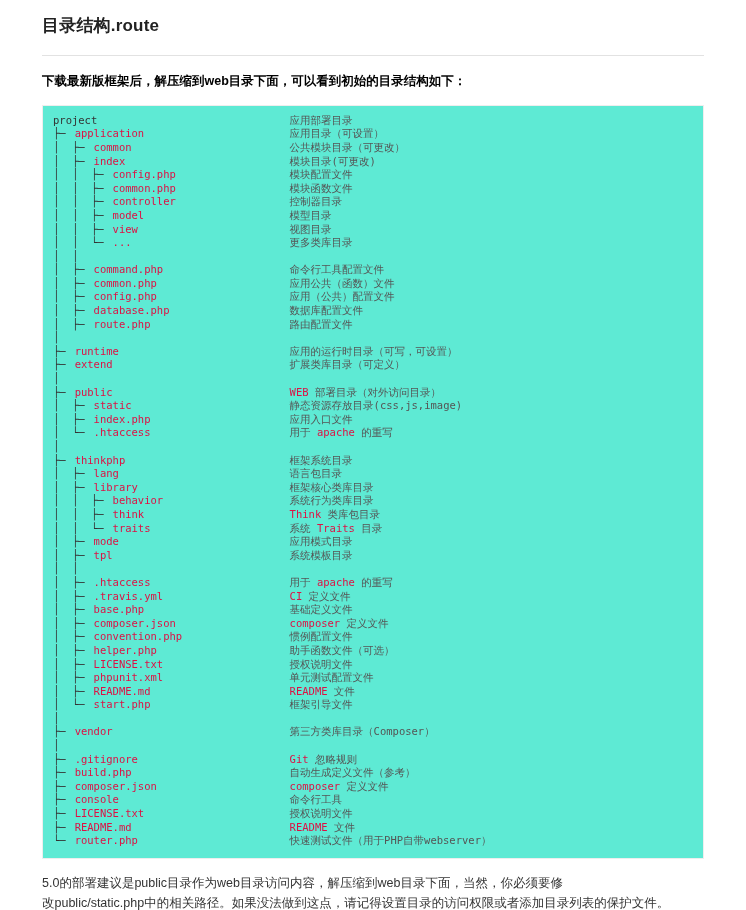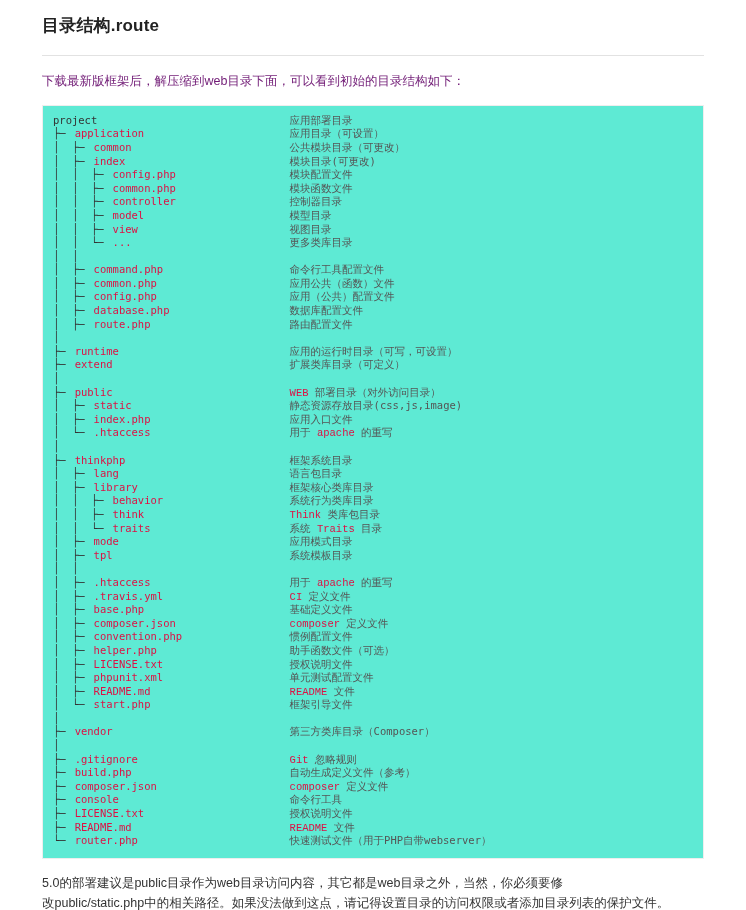--- a/index.html
+++ b/index.html
@@ -28,60 +28,61 @@
     margin: 14px 0 0 0;
     letter-spacing: 0.2px;
   }
   .title-rule {
     border: none;
     border-top: 1px solid #e2e2e2;
     margin: 18px 0 0 0;
   }
   .intro {
     font-size: 12.5px;
-    color: #701a75;
+    color: #000000;
     margin: 16px 0 14px 0;
     line-height: 1.5;
+    font-weight: bold;
   }
   .code-block {
     background: #5eead4;
     border: 1px solid #eeeeee;
     padding: 8px 10px 10px 10px;
     font-family: "DejaVu Sans Mono", "Liberation Mono", monospace;
     font-size: 10.5px;
     line-height: 13.6px;
     white-space: pre;
     color: #333333;
     overflow: hidden;
   }
   .code-line {
     display: block;
     height: 13.6px;
   }
   .c-tree { color: #333333; }      
   .c-name { color: #d14; margin-left: 9px; }          
   .c-desc { color: #555555; }       
-  .c-kw   { color: #d14; font-family: Liberation Mono, monospace; }
+  .c-kw   { color: #d14; }
   .trailer {
     font-size: 12.5px;
     color: #333333;
     line-height: 1.6;
     margin: 14px 0 0 0;
   }
 </style>
 </head>
 <body>
 
 <div class="page">
 
   <h1 class="doc-title">目录结构.route</h1>
   <hr class="title-rule">
 
   <p class="intro">下载最新版框架后，解压缩到web目录下面，可以看到初始的目录结构如下：</p>
 
   <div class="code-block" id="code-block"><span class="code-line"><span class="c-tree">project</span><span class="c-name"></span><span>                             </span><span class="c-desc">应用部署目录</span></span><span class="code-line"><span class="c-tree">├─</span><span class="c-name">application</span><span>                       </span><span class="c-desc">应用目录（可设置）</span></span><span class="code-line"><span class="c-tree">│  ├─</span><span class="c-name">common</span><span>                         </span><span class="c-desc">公共模块目录（可更改）</span></span><span class="code-line"><span class="c-tree">│  ├─</span><span class="c-name">index</span><span>                          </span><span class="c-desc">模块目录(可更改)</span></span><span class="code-line"><span class="c-tree">│  │  ├─</span><span class="c-name">config.php</span><span>                  </span><span class="c-desc">模块配置文件</span></span><span class="code-line"><span class="c-tree">│  │  ├─</span><span class="c-name">common.php</span><span>                  </span><span class="c-desc">模块函数文件</span></span><span class="code-line"><span class="c-tree">│  │  ├─</span><span class="c-name">controller</span><span>                  </span><span class="c-desc">控制器目录</span></span><span class="code-line"><span class="c-tree">│  │  ├─</span><span class="c-name">model</span><span>                       </span><span class="c-desc">模型目录</span></span><span class="code-line"><span class="c-tree">│  │  ├─</span><span class="c-name">view</span><span>                        </span><span class="c-desc">视图目录</span></span><span class="code-line"><span class="c-tree">│  │  └─</span><span class="c-name">...</span><span>                         </span><span class="c-desc">更多类库目录</span></span><span class="code-line"><span class="c-tree">│  │</span><span class="c-name"></span></span><span class="code-line"><span class="c-tree">│  ├─</span><span class="c-name">command.php</span><span>                    </span><span class="c-desc">命令行工具配置文件</span></span><span class="code-line"><span class="c-tree">│  ├─</span><span class="c-name">common.php</span><span>                     </span><span class="c-desc">应用公共（函数）文件</span></span><span class="code-line"><span class="c-tree">│  ├─</span><span class="c-name">config.php</span><span>                     </span><span class="c-desc">应用（公共）配置文件</span></span><span class="code-line"><span class="c-tree">│  ├─</span><span class="c-name">database.php</span><span>                   </span><span class="c-desc">数据库配置文件</span></span><span class="code-line"><span class="c-tree">│  ├─</span><span class="c-name">route.php</span><span>                      </span><span class="c-desc">路由配置文件</span></span><span class="code-line"><span class="c-tree">│</span><span class="c-name"></span></span><span class="code-line"><span class="c-tree">├─</span><span class="c-name">runtime</span><span>                           </span><span class="c-desc">应用的运行时目录（可写，可设置）</span></span><span class="code-line"><span class="c-tree">├─</span><span class="c-name">extend</span><span>                            </span><span class="c-desc">扩展类库目录（可定义）</span></span><span class="code-line"><span class="c-tree">│</span><span class="c-name"></span></span><span class="code-line"><span class="c-tree">├─</span><span class="c-name">public</span><span>                            </span><span class="c-kw">WEB </span><span class="c-desc">部署目录（对外访问目录）</span></span><span class="code-line"><span class="c-tree">│  ├─</span><span class="c-name">static</span><span>                         </span><span class="c-desc">静态资源存放目录(css,js,image)</span></span><span class="code-line"><span class="c-tree">│  ├─</span><span class="c-name">index.php</span><span>                      </span><span class="c-desc">应用入口文件</span></span><span class="code-line"><span class="c-tree">│  └─</span><span class="c-name">.htaccess</span><span>                      </span><span class="c-desc">用于 <span class="c-kw">apache</span> 的重写</span></span><span class="code-line"><span class="c-tree">│</span><span class="c-name"></span></span><span class="code-line"><span class="c-tree">├─</span><span class="c-name">thinkphp</span><span>                          </span><span class="c-desc">框架系统目录</span></span><span class="code-line"><span class="c-tree">│  ├─</span><span class="c-name">lang</span><span>                           </span><span class="c-desc">语言包目录</span></span><span class="code-line"><span class="c-tree">│  ├─</span><span class="c-name">library</span><span>                        </span><span class="c-desc">框架核心类库目录</span></span><span class="code-line"><span class="c-tree">│  │  ├─</span><span class="c-name">behavior</span><span>                    </span><span class="c-desc">系统行为类库目录</span></span><span class="code-line"><span class="c-tree">│  │  ├─</span><span class="c-name">think</span><span>                       </span><span class="c-kw">Think </span><span class="c-desc">类库包目录</span></span><span class="code-line"><span class="c-tree">│  │  └─</span><span class="c-name">traits</span><span>                      </span><span class="c-desc">系统 <span class="c-kw">Traits</span> 目录</span></span><span class="code-line"><span class="c-tree">│  ├─</span><span class="c-name">mode</span><span>                           </span><span class="c-desc">应用模式目录</span></span><span class="code-line"><span class="c-tree">│  ├─</span><span class="c-name">tpl</span><span>                            </span><span class="c-desc">系统模板目录</span></span><span class="code-line"><span class="c-tree">│  │</span><span class="c-name"></span></span><span class="code-line"><span class="c-tree">│  ├─</span><span class="c-name">.htaccess</span><span>                      </span><span class="c-desc">用于 <span class="c-kw">apache</span> 的重写</span></span><span class="code-line"><span class="c-tree">│  ├─</span><span class="c-name">.travis.yml</span><span>                    </span><span class="c-kw">CI </span><span class="c-desc">定义文件</span></span><span class="code-line"><span class="c-tree">│  ├─</span><span class="c-name">base.php</span><span>                       </span><span class="c-desc">基础定义文件</span></span><span class="code-line"><span class="c-tree">│  ├─</span><span class="c-name">composer.json</span><span>                  </span><span class="c-kw">composer </span><span class="c-desc">定义文件</span></span><span class="code-line"><span class="c-tree">│  ├─</span><span class="c-name">convention.php</span><span>                 </span><span class="c-desc">惯例配置文件</span></span><span class="code-line"><span class="c-tree">│  ├─</span><span class="c-name">helper.php</span><span>                     </span><span class="c-desc">助手函数文件（可选）</span></span><span class="code-line"><span class="c-tree">│  ├─</span><span class="c-name">LICENSE.txt</span><span>                    </span><span class="c-desc">授权说明文件</span></span><span class="code-line"><span class="c-tree">│  ├─</span><span class="c-name">phpunit.xml</span><span>                    </span><span class="c-desc">单元测试配置文件</span></span><span class="code-line"><span class="c-tree">│  ├─</span><span class="c-name">README.md</span><span>                      </span><span class="c-kw">README </span><span class="c-desc">文件</span></span><span class="code-line"><span class="c-tree">│  └─</span><span class="c-name">start.php</span><span>                      </span><span class="c-desc">框架引导文件</span></span><span class="code-line"><span class="c-tree">│</span><span class="c-name"></span></span><span class="code-line"><span class="c-tree">├─</span><span class="c-name">vendor</span><span>                            </span><span class="c-desc">第三方类库目录（Composer）</span></span><span class="code-line"><span class="c-tree">│</span><span class="c-name"></span></span><span class="code-line"><span class="c-tree">├─</span><span class="c-name">.gitignore</span><span>                        </span><span class="c-kw">Git </span><span class="c-desc">忽略规则</span></span><span class="code-line"><span class="c-tree">├─</span><span class="c-name">build.php</span><span>                         </span><span class="c-desc">自动生成定义文件（参考）</span></span><span class="code-line"><span class="c-tree">├─</span><span class="c-name">composer.json</span><span>                     </span><span class="c-kw">composer </span><span class="c-desc">定义文件</span></span><span class="code-line"><span class="c-tree">├─</span><span class="c-name">console</span><span>                           </span><span class="c-desc">命令行工具</span></span><span class="code-line"><span class="c-tree">├─</span><span class="c-name">LICENSE.txt</span><span>                       </span><span class="c-desc">授权说明文件</span></span><span class="code-line"><span class="c-tree">├─</span><span class="c-name">README.md</span><span>                         </span><span class="c-kw">README </span><span class="c-desc">文件</span></span><span class="code-line"><span class="c-tree">└─</span><span class="c-name">router.php</span><span>                        </span><span class="c-desc">快速测试文件（用于PHP自带webserver）</span></span></div>
 
   <p class="trailer">
-    <span>5.0的部署建议是public目录作为web目录访问内容，其它都是web目录之外，当然，你必须要修</span><br>
+    <span>5.0的部署建议是public目录作为web目录访问内容，解压缩到web目录下面，当然，你必须要修</span><br>
     <span>改public/static.php中的相关路径。如果没法做到这点，请记得设置目录的访问权限或者添加目录列表的保护文件。</span>
   </p>
 
 </div>
 
 </body></html>

